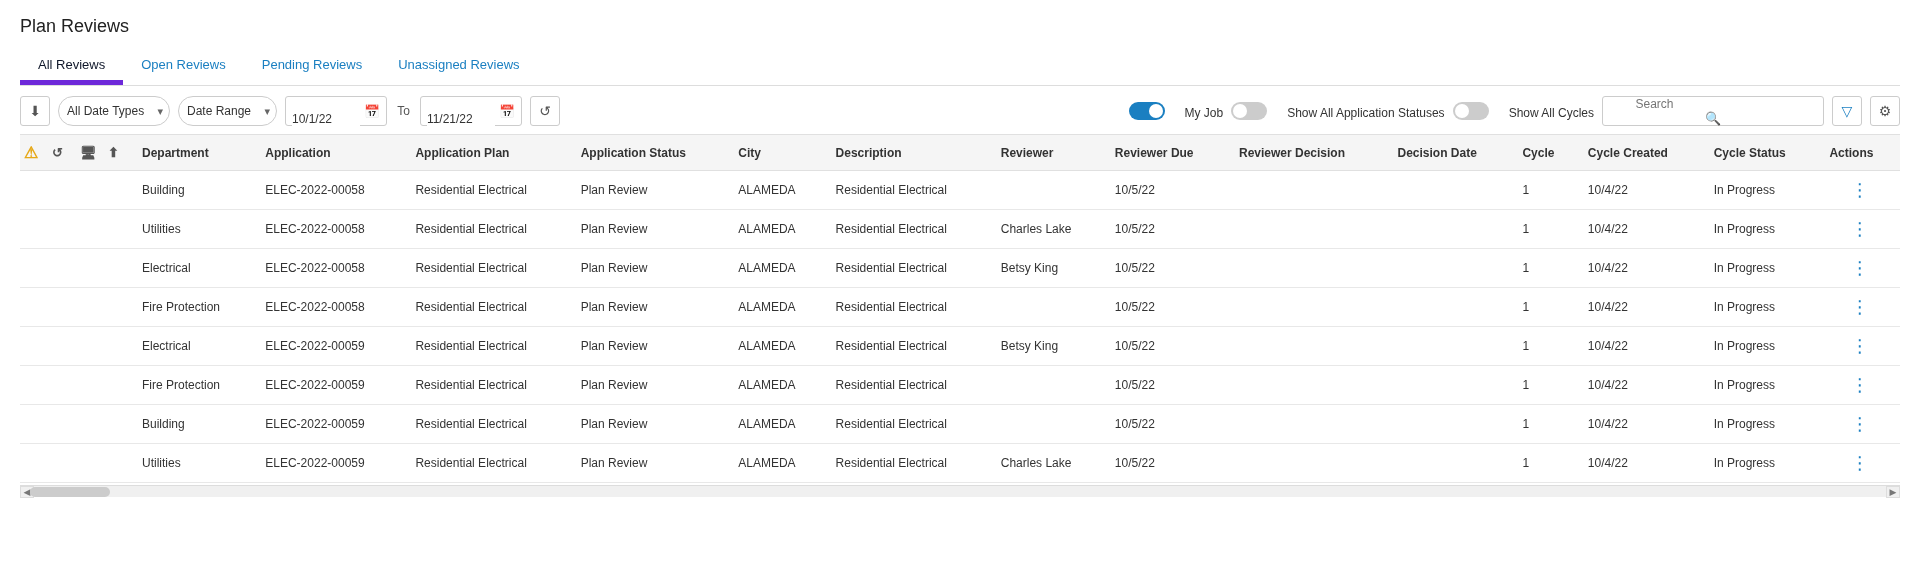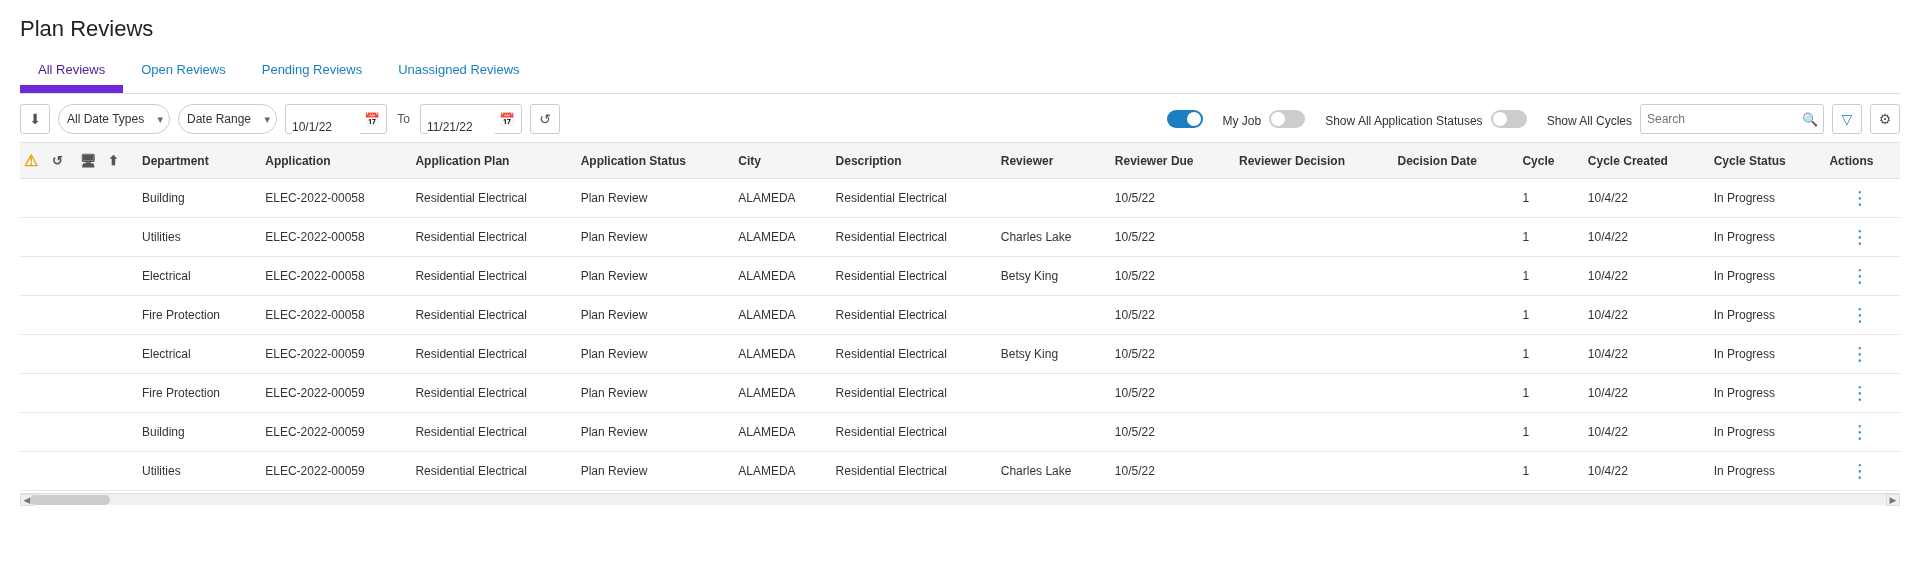--- a/index.html
+++ b/index.html
@@ -1,24 +1,24 @@
 <!DOCTYPE html>
 <html><head>
   <meta charset="utf-8">
   <style>
     * { box-sizing: border-box; margin: 0; padding: 0; }
     body { font-family: 'Segoe UI', Arial, sans-serif; font-size: 13px; background: #fff; color: #333; overflow-x: hidden; }
 
     .page-container { padding: 16px 20px; width: 1920px; min-height: 561px; }
 
-    .page-title { font-size: 22px; font-weight: 400; color: #222; margin-bottom: 12px; }
+    .page-title { font-size: 18px; font-weight: 400; color: #222; margin-bottom: 12px; }
 
     .tabs-bar { display: flex; gap: 0; border-bottom: 1px solid #ddd; margin-bottom: 10px; }
     .tab-item { padding: 8px 18px; font-size: 13px; color: #1a7fc1; cursor: pointer; border-bottom: 2px solid transparent; white-space: nowrap; }
-    .tab-item.active { color: #4c1d95; border-bottom: 8px solid #6d28d9; font-weight: 500; }
+    .tab-item.active { color: #0f172a; border-bottom: 5px solid #6d28d9; font-weight: 500; }
 
     .toolbar { display: flex; align-items: center; gap: 8px; margin-bottom: 8px; flex-wrap: nowrap; }
 
     .toolbar-btn { width: 30px; height: 30px; border: 1px solid #ccc; background: #fff; border-radius: 3px; cursor: pointer; display: flex; align-items: center; justify-content: center; color: #555; font-size: 14px; }
 
     .select-control { height: 30px; border: 1px solid #ccc; border-radius: 15px; padding: 0 24px 0 8px; font-size: 12px; color: #333; background: #fff; appearance: none; cursor: pointer; position: relative; }
     .select-wrapper { position: relative; display: inline-block; }
     .select-wrapper::after { content: '▾'; position: absolute; right: 7px; top: 50%; transform: translateY(-50%); font-size: 11px; color: #666; pointer-events: none; }
 
     .date-input-wrapper { display: flex; align-items: center; border: 1px solid #ccc; border-radius: 3px; height: 30px; padding: 0 6px; background: #fff; gap: 4px; }
@@ -33,21 +33,21 @@
 
     .toggle-group { display: flex; align-items: flex-end; gap: 20px; font-size: 12px; color: #333; white-space: nowrap; }
     .toggle { position: relative; width: 36px; height: 18px; }
     .toggle input { opacity: 0; width: 0; height: 0; }
     .toggle-slider { position: absolute; cursor: pointer; top: 0; left: 0; right: 0; bottom: 0; border-radius: 18px; transition: .2s; }
     .toggle-slider.on { background: #1a7fc1; }
     .toggle-slider.off { background: #ccc; }
     .toggle-slider::before { content: ''; position: absolute; height: 14px; width: 14px; left: 2px; bottom: 2px; background: white; border-radius: 50%; transition: .2s; }
     .toggle-slider.on::before { transform: translateX(18px); }
 
-    .search-box { display: flex; align-items: center; border: 1px solid #ccc; border-radius: 3px; height: 30px; padding: 0 6px; background: #fff; width: 184px; }
+    .search-box { display: flex; align-items: center; border: 1px solid #ccc; border-radius: 3px; height: 30px; padding: 0 6px; background: #fff; width: 222px; flex-direction: column; }
     .search-input { border: none; outline: none; font-size: 12px; flex: 1; color: #333; }
     .search-icon { color: #888; font-size: 13px; cursor: pointer; }
 
     .filter-btn { width: 30px; height: 30px; border: 1px solid #ccc; background: #fff; border-radius: 3px; cursor: pointer; display: flex; align-items: center; justify-content: center; color: #1a7fc1; font-size: 14px; }
     .settings-btn { width: 30px; height: 30px; border: 1px solid #ccc; background: #fff; border-radius: 3px; cursor: pointer; display: flex; align-items: center; justify-content: center; color: #555; font-size: 14px; }
 
     .table-container { overflow-x: auto; }
 
     table { width: 100%; border-collapse: collapse; font-size: 12px; }
     thead tr { background: #f5f5f5; border-top: 1px solid #e0e0e0; border-bottom: 1px solid #e0e0e0; }

